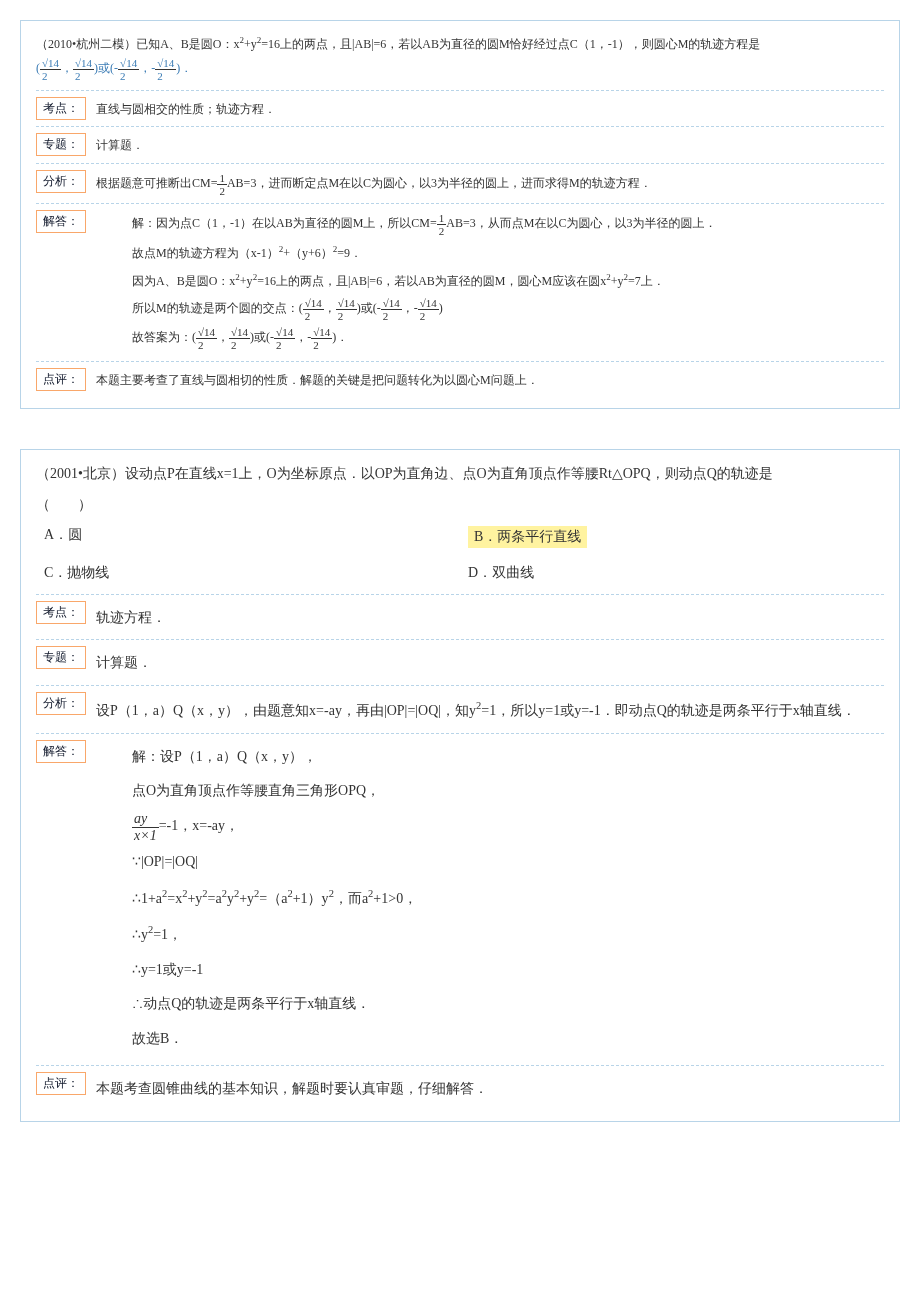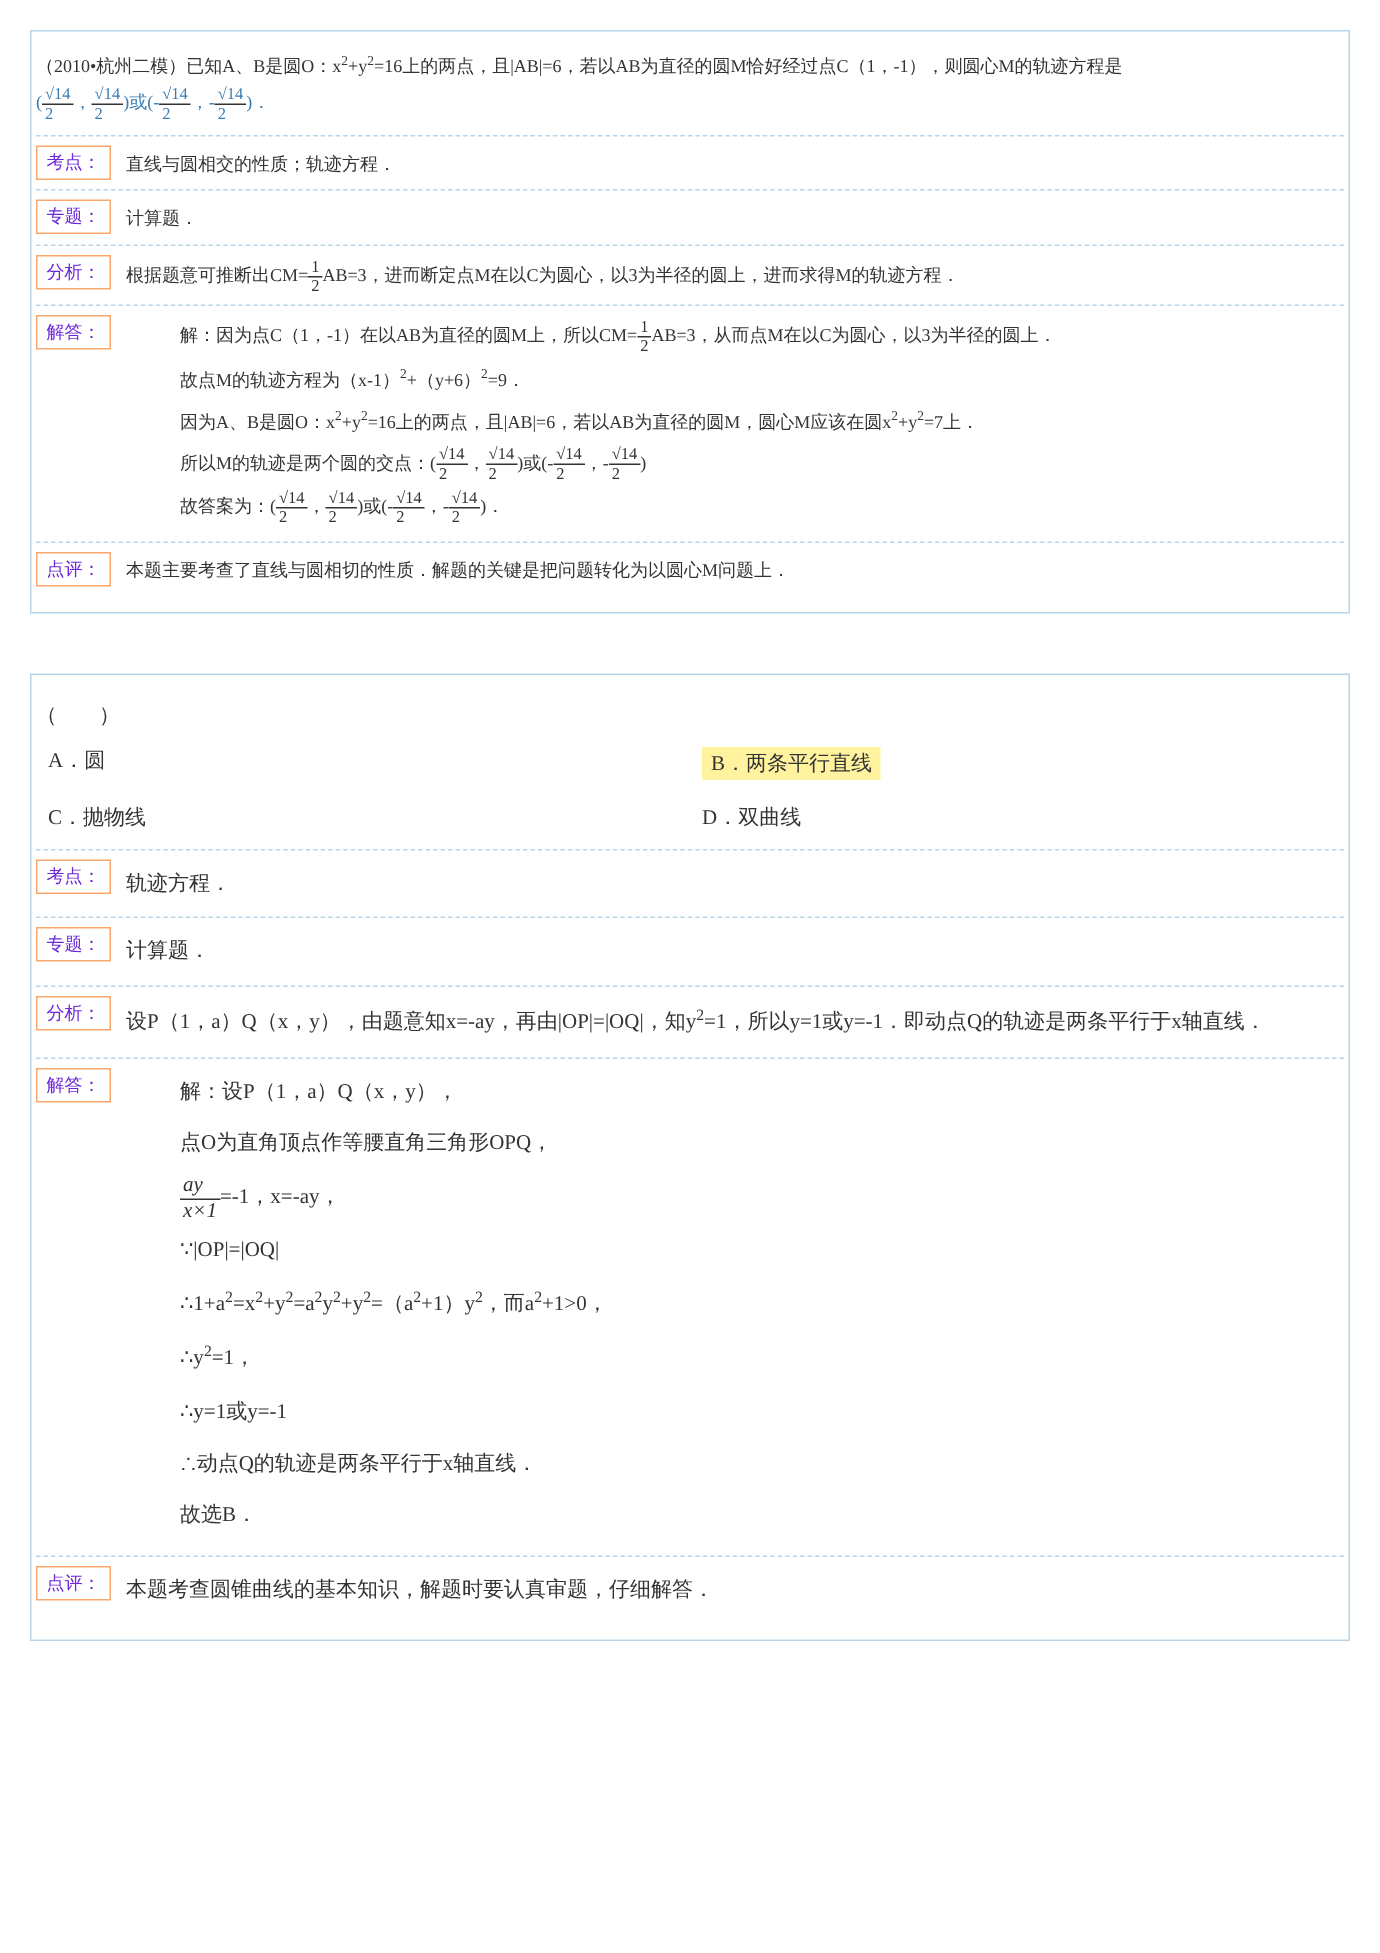--- a/index.html
+++ b/index.html
@@ -10,41 +10,41 @@
     body {
       font-family: "SimSun", "宋体", serif;
       font-size: 12px;
       background: #fff;
       color: #333;
       padding: 20px;
     }
     .problem-box {
       border: 1px solid #b8d4e8;
       margin-bottom: 40px;
-      padding: 10px 3px;
+      padding: 10px 15px;
       background: #fff;
     }
     .problem-text {
       line-height: 2;
       margin-bottom: 8px;
     }
     .answer-highlight {
       color: #3B7CB5;
     }
     .section-row {
       display: flex;
       align-items: flex-start;
       border-top: 1px dashed #b8d4e8;
       padding: 6px 0;
     }
     .section-label {
       display: inline-block;
       padding: 2px 6px;
       border: 1px solid #f9a76a;
-      color: #6d28d9;
+      color: #0f172a;
       background: #fff;
       margin-right: 10px;
       flex-shrink: 0;
       font-size: 12px;
     }
     .section-content {
       flex: 1;
       line-height: 1.8;
       padding-top: 2px;
     }
@@ -134,20 +134,21 @@
     </div>
   </div>
 
   <div class="section-row">
     <span class="section-label">点评：</span>
     <div class="section-content">本题主要考查了直线与圆相切的性质．解题的关键是把问题转化为以圆心M问题上．</div>
   </div>
 </div>
 
 <div class="problem-box second">
+  <div class="problem-text">（2001•北京）设动点P在直线x=1上，O为坐标原点．以OP为直角边、点O为直角顶点作等腰Rt△OPQ，则动点Q的轨迹是</div>
   <div class="paren">（　　）</div>
 
   <div class="options-row">
     <div class="option-cell">
       <span>A．</span><span>圆</span>
     </div>
     <div class="option-cell">
       <span class="option-correct"><span>B．</span><span>两条平行直线</span></span>
     </div>
   </div>

